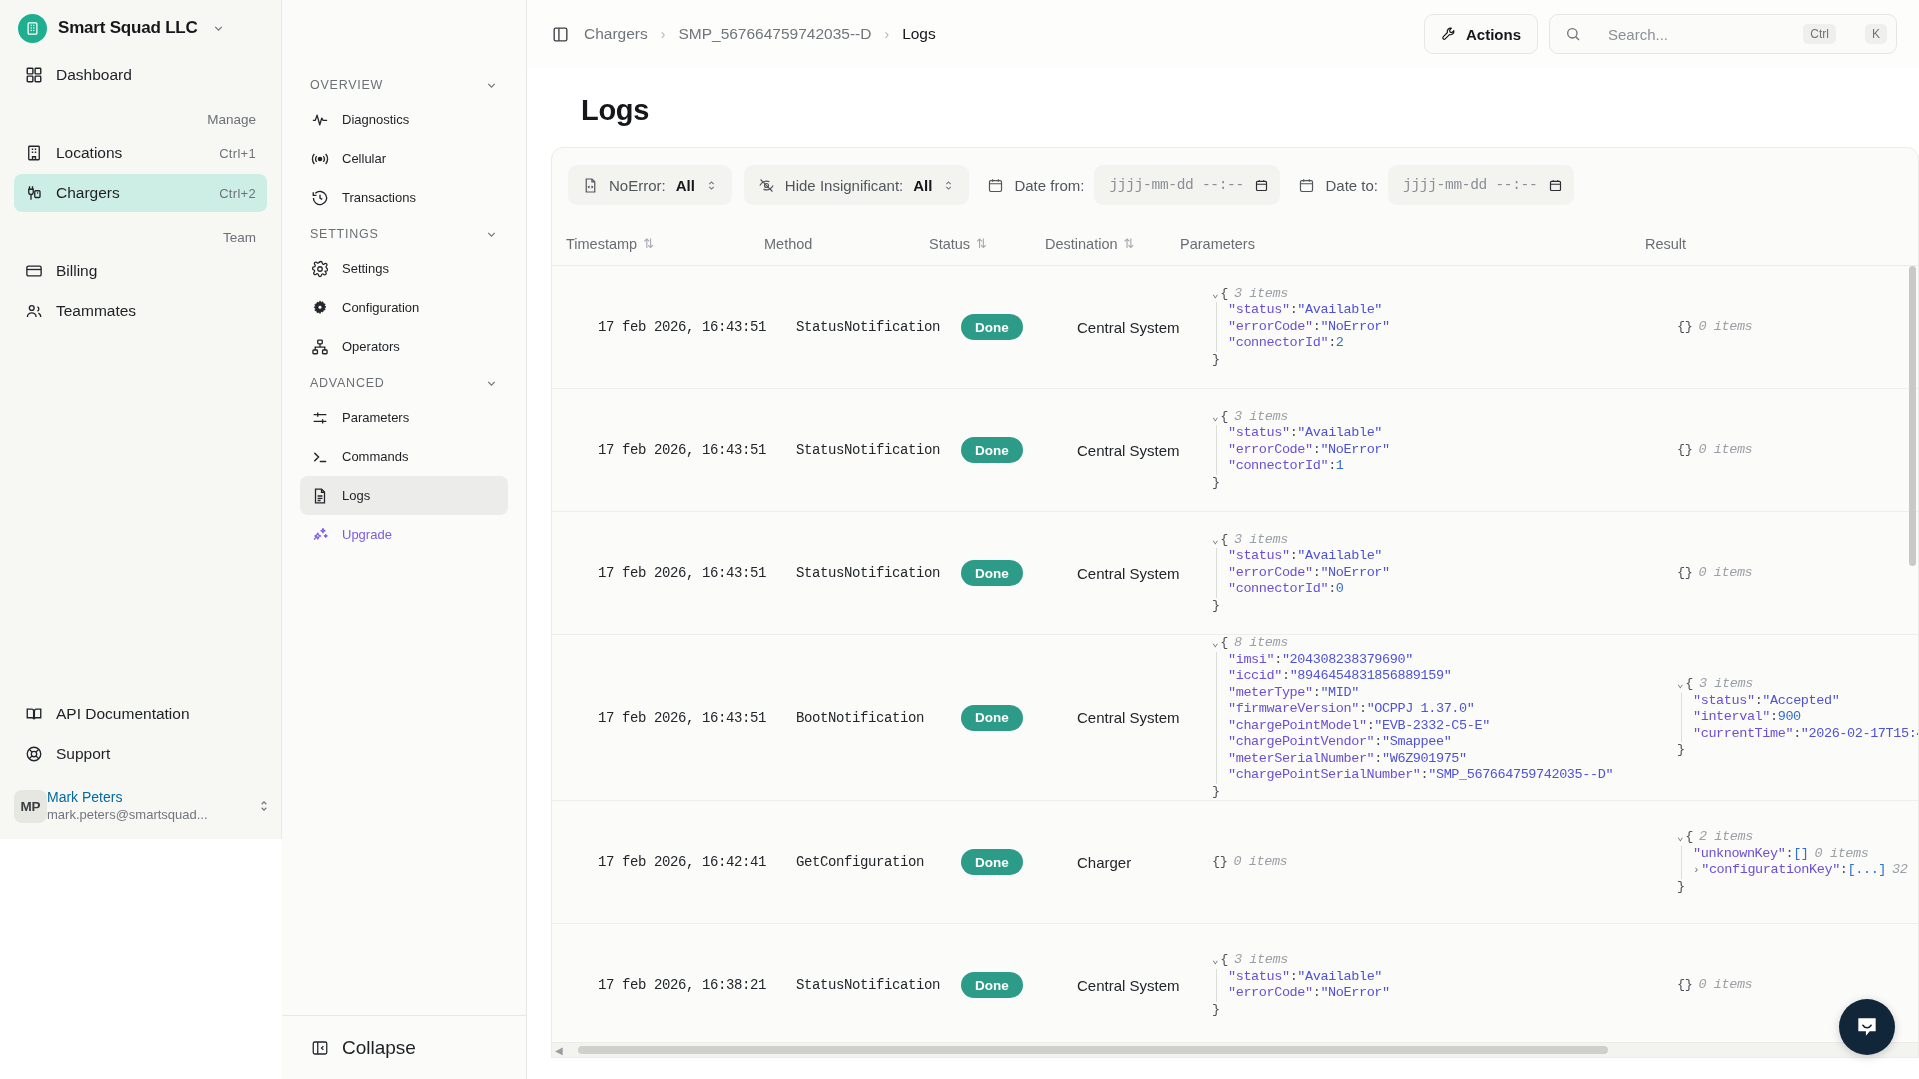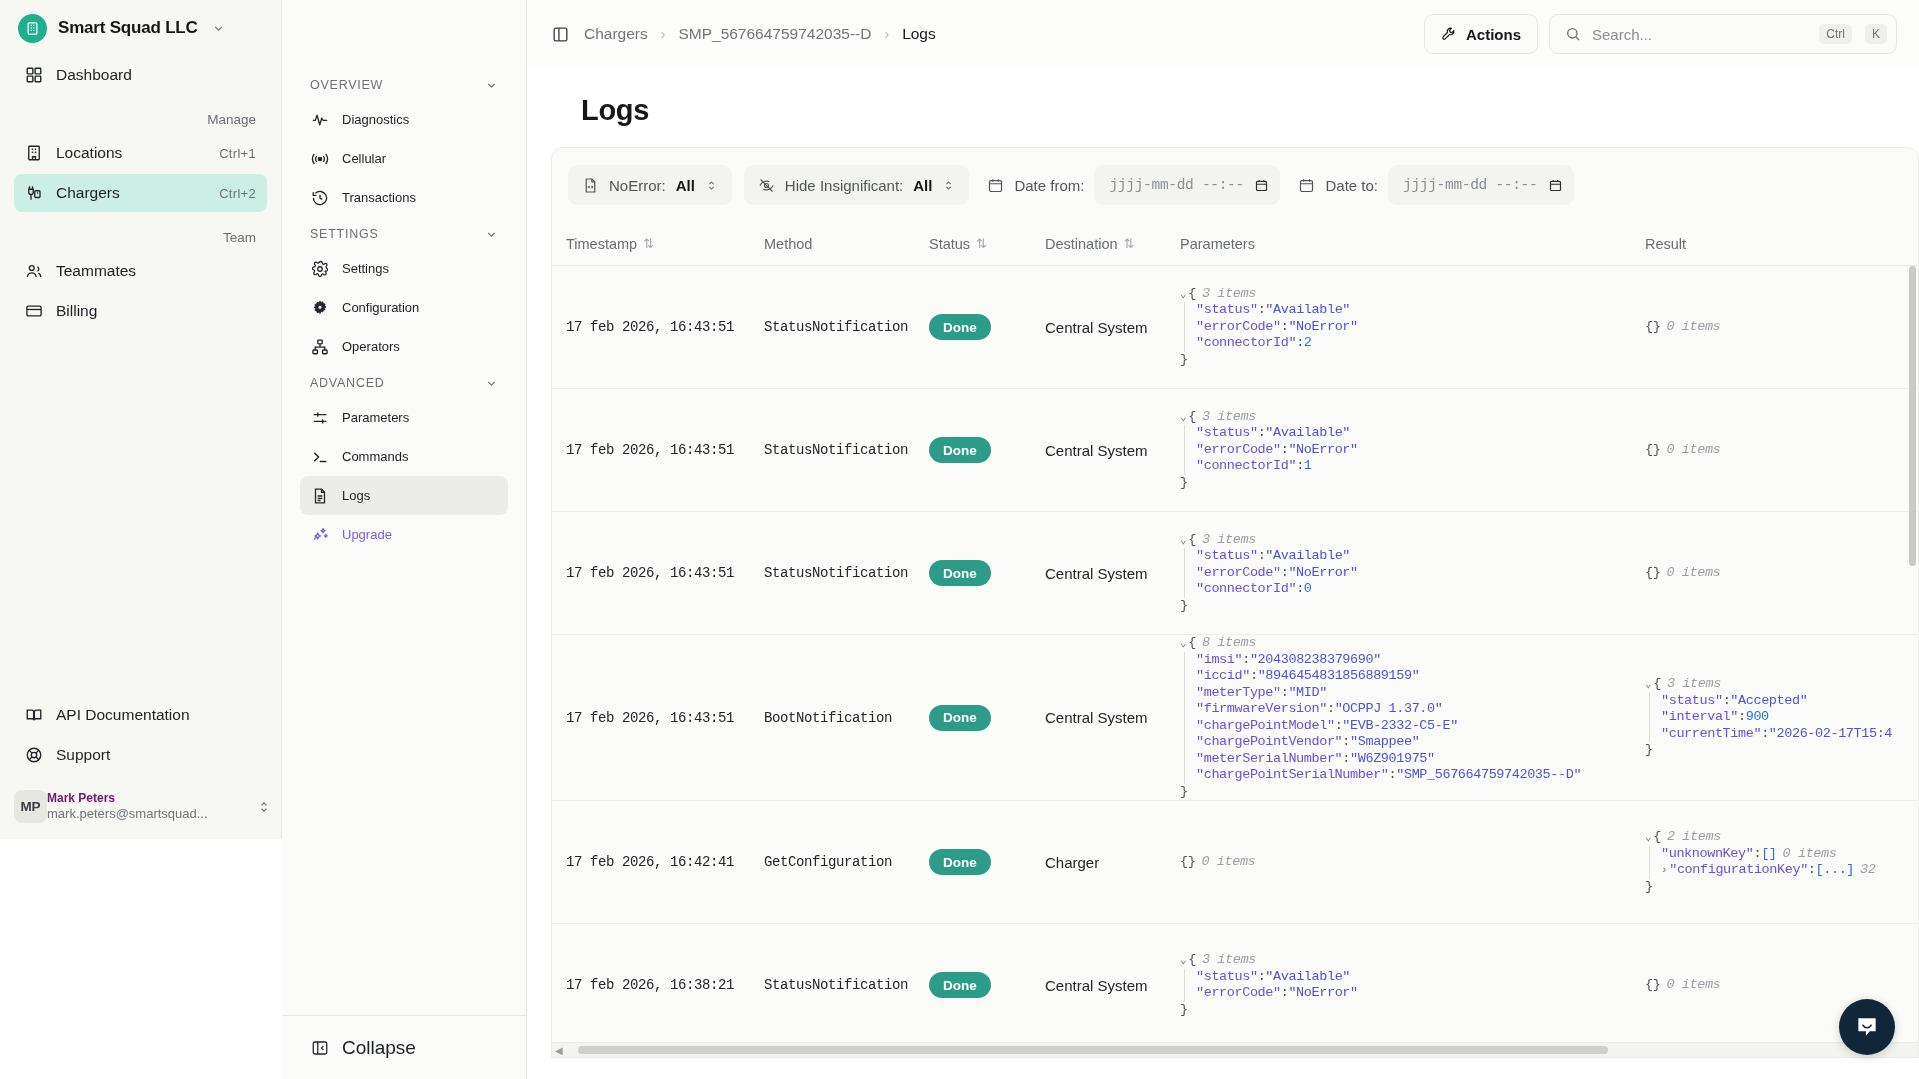--- a/index.html
+++ b/index.html
@@ -58,21 +58,21 @@
     margin: 14px 10px 16px 14px;
     cursor: pointer;
   }
   .avatar {
     width: 33px; height: 33px; border-radius: 8px;
     background: #e7e7e2; color: #3a3d42;
     display: flex; align-items: center; justify-content: center;
     font-size: 13.5px; font-weight: 700; flex: 0 0 33px;
   }
   .user-meta { display: flex; flex-direction: column; line-height: 1.25; min-width: 0; }
-  .user-name { font-size: 12px; font-weight: 700; color: #701a75; }
+  .user-name { font-size: 14px; font-weight: 400; color: #0369a1; }
   .user-mail { font-size: 13px; color: #72767c; white-space: nowrap; }
   .user-caret { margin-left: auto; display:flex; }
 
   
   .subnav {
     width: 245px; flex: 0 0 245px;
     background: #fbfbf9;
     border-right: 1px solid #e9e9e4;
     height: 1079px;
     display: flex; flex-direction: column;
@@ -115,21 +115,21 @@
   .crumb-sep { color: #b2b5ba; font-size: 14px; }
   .topbar-right { margin-left: auto; display: flex; align-items: center; gap: 11px; }
   .actions-btn {
     display: flex; align-items: center; gap: 9px;
     height: 40px; padding: 0 16px;
     border: 1px solid #e6e6e2; border-radius: 9px;
     background: #fbfbf9; font-size: 15px; color: #15171a;
     cursor: pointer; font-weight: 600;
   }
   .search-box {
-    display: flex; align-items: center; gap: 11px;
+    display: flex; align-items: center; gap: 27px;
     height: 40px; width: 348px; padding: 0 9px 0 15px;
     border: 1px solid #e6e6e2; border-radius: 9px;
     background: #fbfbf9; cursor: text;
   }
   .search-ph { font-size: 15px; color: #8b8f95; flex: 1 1 auto; }
   .kbd {
     background: #efefec; border-radius: 5px;
     font-size: 12px; color: #6f7379;
     padding: 3px 7px; margin-left: 2px;
   }
@@ -182,21 +182,21 @@
   .sort-ic { color: #a5a9af; font-size: 13px; letter-spacing: -2px; }
 
   .tbody { overflow: hidden; height: calc(100% - 44px); }
   .trow {
     display: flex; align-items: center;
     padding: 0 0 0 14px;
     border-bottom: 1px solid #eeeeea;
     min-height: 123px;
   }
   .td { flex: 0 0 auto; align-self: center; }
-  .td-timestamp { width: 198px; font-family: "Liberation Mono", monospace; font-size: 14px; color: #22262b; letter-spacing: -0.4px;}
+  .td-timestamp { width: 198px; font-family: "Liberation Mono", monospace; font-size: 14px; color: #22262b; letter-spacing: -0.4px; margin-left: 32px;}
   .td-method { width: 165px; font-family: "Liberation Mono", monospace; font-size: 14px; color: #22262b; letter-spacing: -0.4px;}
   .td-status { width: 116px; }
   .td-destination { width: 135px; font-size: 15px; color: #22262b; }
   .td-params { width: 465px; }
   .td-result { width: 400px; }
   .badge {
     display: inline-flex; align-items: center; justify-content: center;
     height: 26px; padding: 0 14px; border-radius: 13px;
     background: #2c9c89; color: #fff;
     font-size: 13.5px; font-weight: 600;
@@ -299,36 +299,36 @@
         </span>
         <span>Chargers</span>
         <span class="kbd-hint">Ctrl+2</span>
       </div>
 
       <div class="nav-group-label">Team</div>
 
       <div class="nav-item">
         <span>
           <svg width="18" height="18" viewBox="0 0 24 24" fill="none" stroke="#22262b" stroke-width="1.8">
+            <rect x="2.5" y="5.5" width="19" height="13" rx="2"></rect>
+              <path d="M2.5 10h19"></path>
+          </svg>
+        </span>
+        <span>Billing</span>
+      </div>
+
+      <div class="nav-item">
+        <span>
+          <svg width="18" height="18" viewBox="0 0 24 24" fill="none" stroke="#22262b" stroke-width="1.8">
             <circle cx="9" cy="8" r="3.2"></circle>
               <path d="M3.2 20c0-3.3 2.6-5.6 5.8-5.6s5.8 2.3 5.8 5.6"></path>
             <path d="M16.5 6.4a3 3 0 0 1 0 5.6M17.8 14.8c2 .7 3.2 2.6 3.2 5.2"></path>
           </svg>
         </span>
         <span>Teammates</span>
-      </div>
-
-      <div class="nav-item">
-        <span>
-          <svg width="18" height="18" viewBox="0 0 24 24" fill="none" stroke="#22262b" stroke-width="1.8">
-            <rect x="2.5" y="5.5" width="19" height="13" rx="2"></rect>
-              <path d="M2.5 10h19"></path>
-          </svg>
-        </span>
-        <span>Billing</span>
       </div>
     </nav>
 
     <div class="sidebar-bottom">
       <div class="nav-item">
         <span>
           <svg width="18" height="18" viewBox="0 0 24 24" fill="none" stroke="#22262b" stroke-width="1.8">
             <path d="M3 5.5h6a2.5 2.5 0 0 1 2.5 2.5v11a2 2 0 0 0-2-2H3z"></path>
             <path d="M21 5.5h-6A2.5 2.5 0 0 0 12.5 8v11a2 2 0 0 1 2-2H21z"></path>
           </svg>

